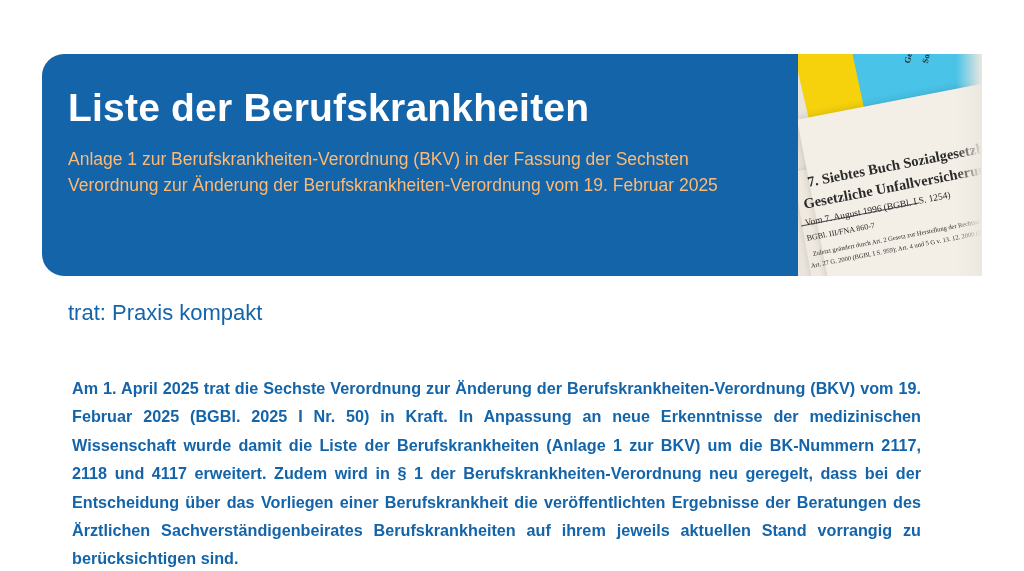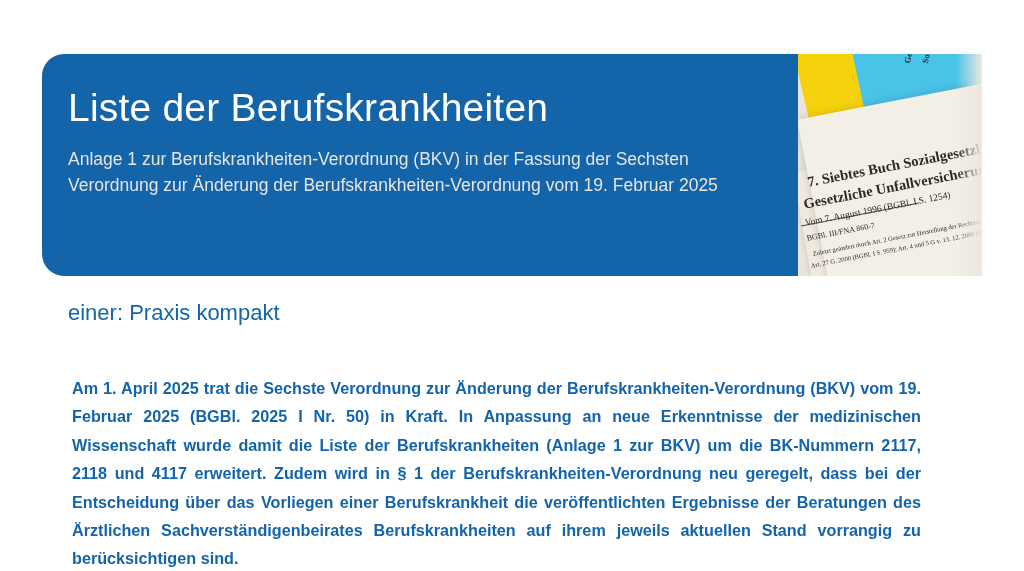--- a/index.html
+++ b/index.html
@@ -37,27 +37,27 @@
     background: #1464aa;
     border-radius: 22px 0 0 22px;
     box-sizing: border-box;
     padding: 30px 34px 0 26px;
     overflow: hidden;
   }
   .banner-title {
     color: #ffffff;
     font-size: 39px;
     line-height: 48px;
-    font-weight: 400;
+    font-weight: 700;
     letter-spacing: 0.2px;
     margin: 0 0 14px 0;
     white-space: nowrap;
   }
   .banner-subtitle {
-    color: #e5e5e5;
+    color: #fdba74;
     font-size: 17.5px;
     line-height: 26px;
     font-weight: 400;
     margin: 0;
     max-width: 700px;
   }
 
   
   .banner-photo {
     position: relative;
@@ -219,19 +219,19 @@
       <div class="photo-text pt-3">Vom 7. August 1996 (BGBl. I S. 1254)</div>
       <div class="photo-text pt-4">BGBl. III/FNA 860-7</div>
       <div class="photo-text pt-5">Zuletzt geändert durch Art. 2 Gesetz zur Herstellung der Rechtssicherheit</div>
       <div class="photo-text pt-6">Art. 27 G. 2000 (BGBl. I S. 959); Art. 4 und 5 G v. 13. 12. 2000 (BGBl. I)</div>
 
       <div class="photo-right-fade"></div>
     </div>
 
   </div>
 
-  <div class="series">einer: Praxis kompakt</div>
+  <div class="series">trat: Praxis kompakt</div>
 
   <div class="lead">
     <p>Am 1. April 2025 trat die Sechste Verordnung zur Änderung der Berufskrankheiten-Verordnung (BKV) vom 19. Februar 2025 (BGBl. 2025 I Nr. 50) in Kraft. In Anpassung an neue Erkenntnisse der medizinischen Wissenschaft wurde damit die Liste der Berufskrankheiten (Anlage 1 zur BKV) um die BK-Nummern 2117, 2118 und 4117 erweitert. Zudem wird in § 1 der Berufskrankheiten-Verordnung neu geregelt, dass bei der Entscheidung über das Vorliegen einer Berufskrankheit die veröffentlichten Ergebnisse der Beratungen des Ärztlichen Sachverständigenbeirates Berufskrankheiten auf ihrem jeweils aktuellen Stand vorrangig zu berücksichtigen sind.</p>
   </div>
 
 </div>
 
 </body></html>

